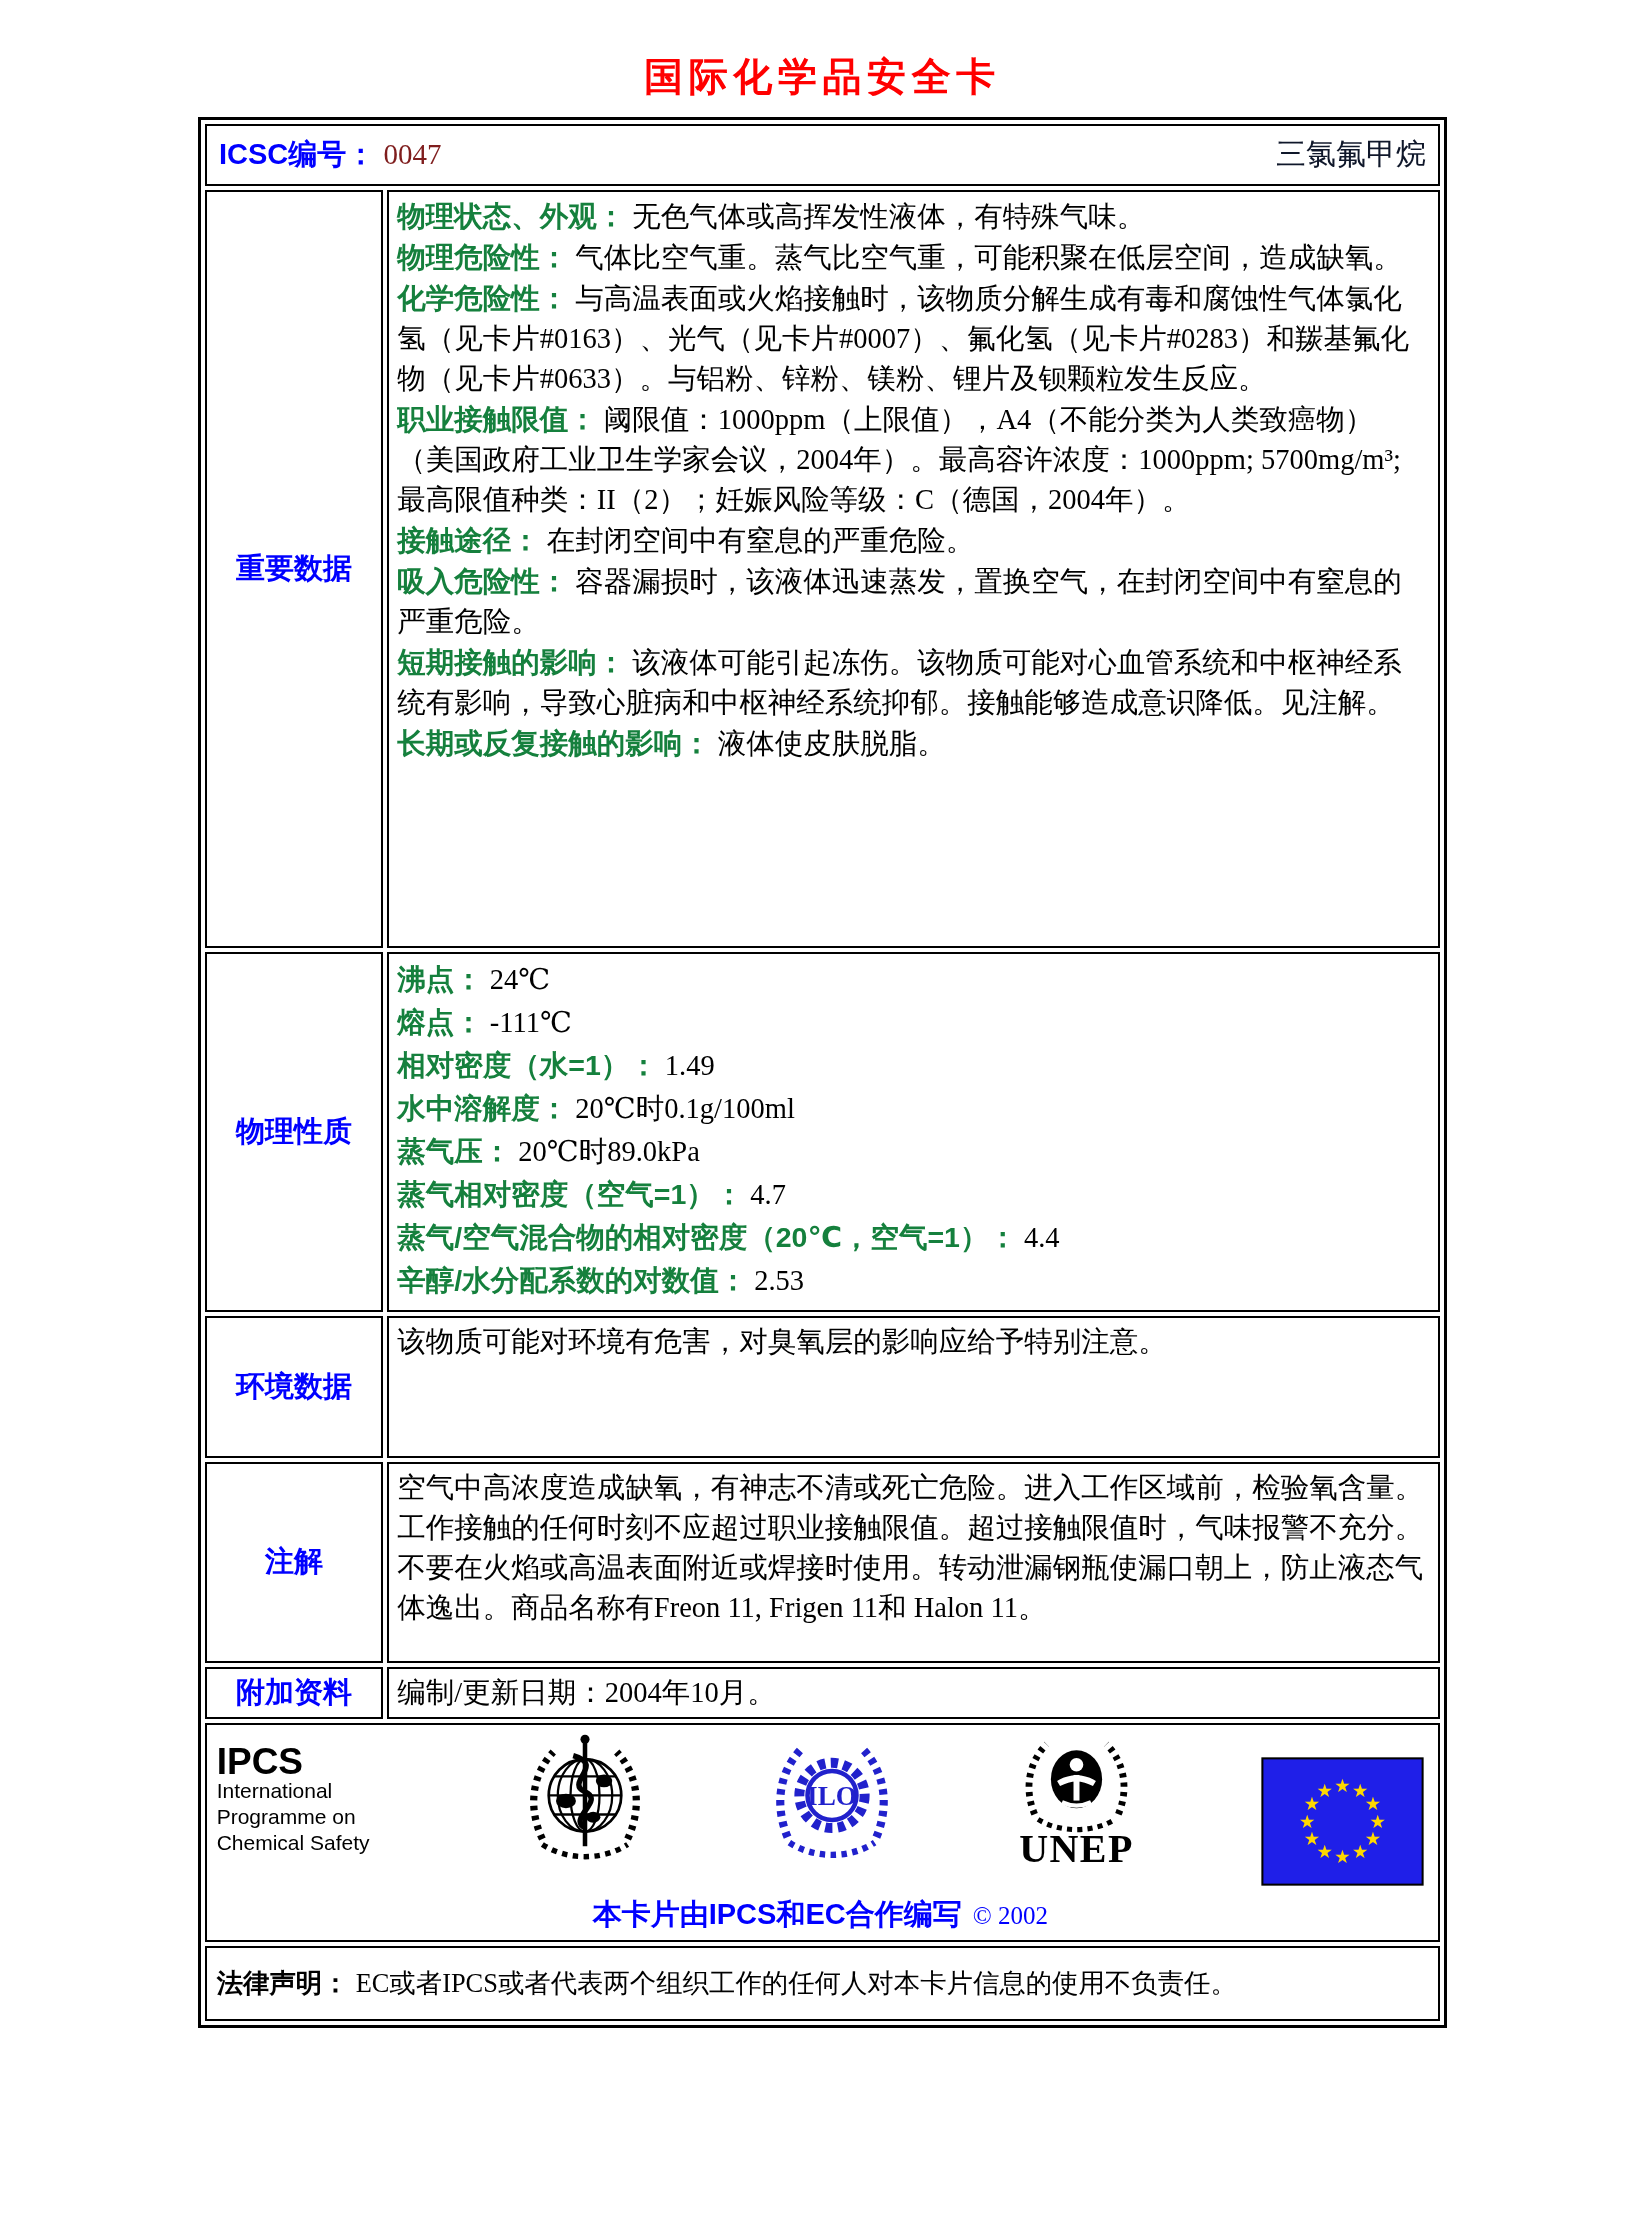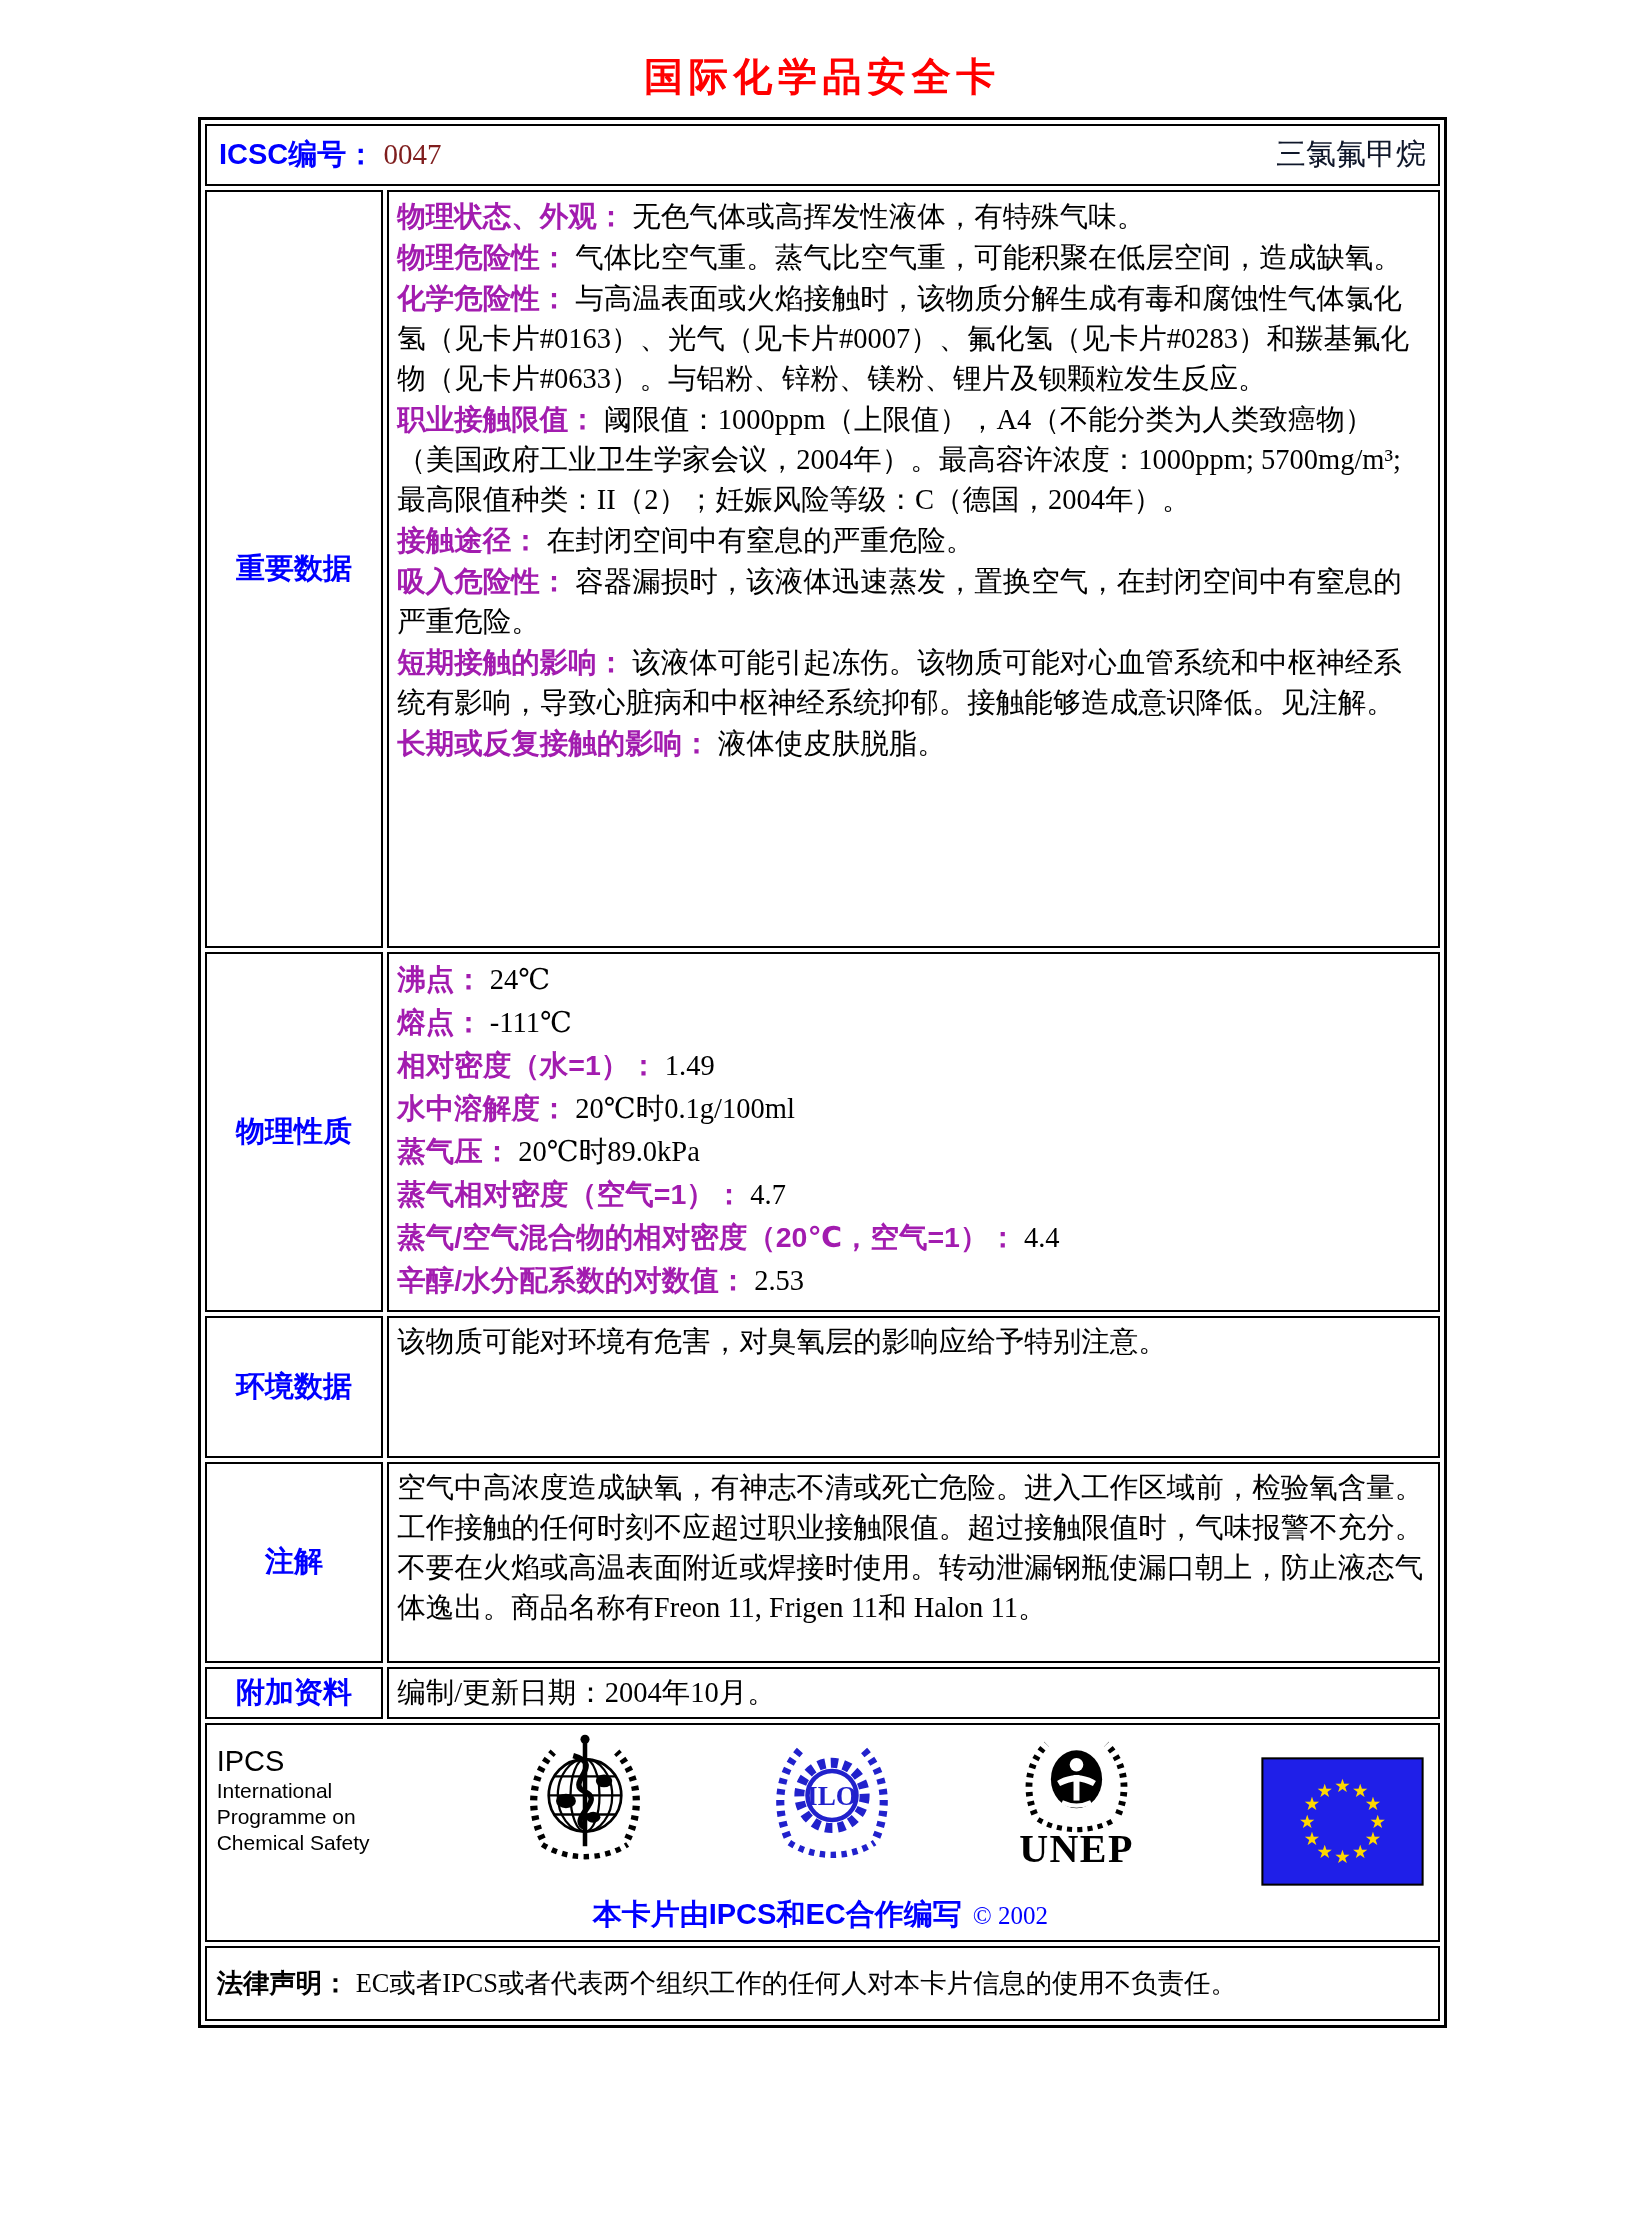--- a/index.html
+++ b/index.html
@@ -39,28 +39,28 @@
   
   td.content-cell{padding:4.2px 9.7px 4.2px 8.3px;font-size:28.5px;line-height:40px;}
   td.h-important{height:746px;}
   td.h-physical{height:348px;line-height:43px;}
   td.h-environment{height:129px;}
   td.h-notes{height:189px;}
   td.h-additional{height:40px;}
   .entry{margin:0;}
   .entry-label{
     font-family:"Liberation Sans","DejaVu Sans",sans-serif;
-    font-weight:bold;color:#a21caf;margin-right:7px;
+    font-weight:bold;color:#15803d;margin-right:7px;
   }
   .entry-text{color:#000;}
   
   td.logos-cell{height:192px;vertical-align:top;padding:7px 14px 4.2px 9.7px;}
   .logos-flex{display:flex;justify-content:space-between;align-items:flex-start;}
   .ipcs-block{width:181px;padding-top:12.5px;font-family:"Liberation Sans","DejaVu Sans",sans-serif;}
-  .ipcs-title{font-size:29px;font-weight:normal;line-height:33px;}
+  .ipcs-title{font-size:37px;font-weight:bold;line-height:33px;}
   .ipcs-sub{font-size:21px;line-height:26px;}
   .logo{flex:0 0 auto;}
   .unep-wrap{text-align:center;}
   .unep-text{
     font-family:"Liberation Serif","DejaVu Serif",serif;
     font-weight:bold;font-size:40px;letter-spacing:1.4px;line-height:32px;margin-top:-4.2px;
   }
   .eu-wrap{padding-top:25px;}
   .caption-line{text-align:center;margin-top:7px;}
   .caption-main{

